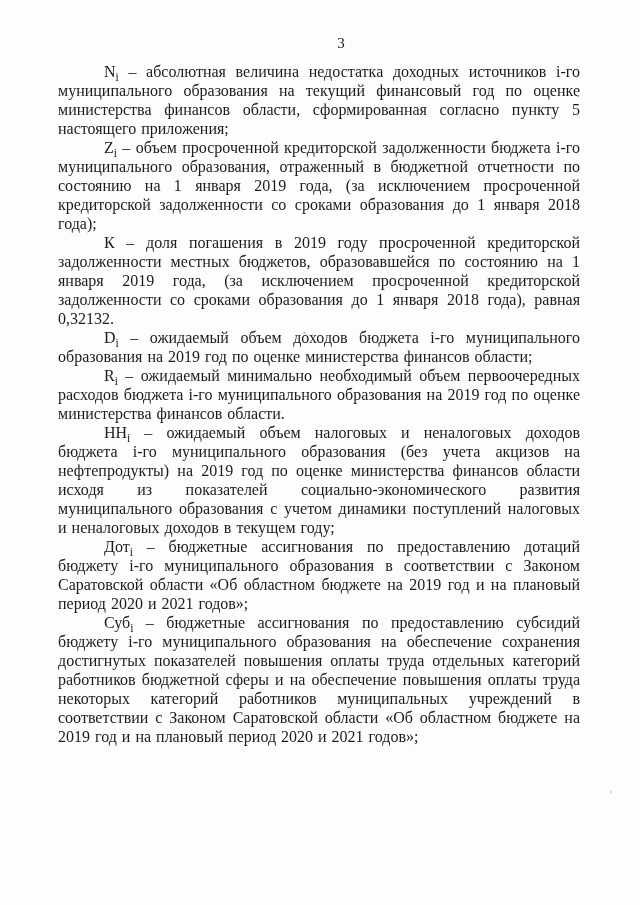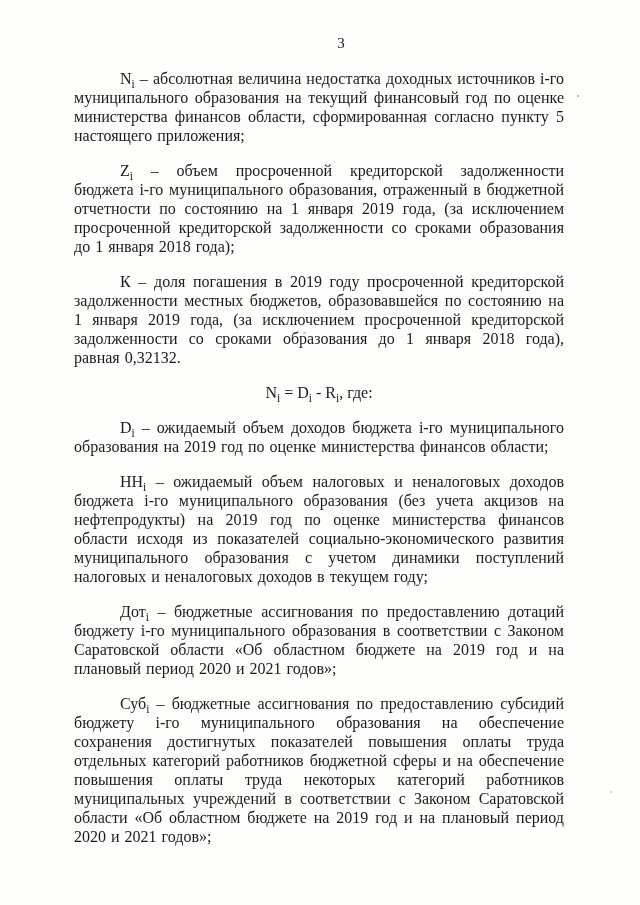--- a/index.html
+++ b/index.html
@@ -20,21 +20,21 @@
     padding: 34px 60px 0 58px;
     overflow: hidden;
   }
   .page-number {
     text-align: center;
     padding-left: 44px; 
     font-size: 15px;
     margin: 0 0 9px 0;
   }
   p.para {
-    margin: 16px;
+    margin: 0;
     text-align: justify;
     text-indent: 46px;
     word-spacing: 1px;
   }
   .formula {
     margin: 9px 0;
     text-align: center;
     text-indent: 0;
     white-space: nowrap;
   }
@@ -56,23 +56,23 @@
 <body>
 
 <div class="page">
 
   <div class="page-number">3</div>
 
   <p class="para">N<sub>i</sub> – абсолютная величина недостатка доходных источников i-го муниципального образования на текущий финансовый год по оценке министерства финансов области, сформированная согласно пункту 5 настоящего приложения;</p>
   <p class="para">Z<sub>i</sub> – объем просроченной кредиторской задолженности бюджета i-го муниципального образования, отраженный в бюджетной отчетности по состоянию на 1 января 2019 года, (за исключением просроченной кредиторской задолженности со сроками образования до 1 января 2018 года);</p>
   <p class="para">К – доля погашения в 2019 году просроченной кредиторской задолженности местных бюджетов, образовавшейся по состоянию на 1 января 2019 года, (за исключением просроченной кредиторской задолженности со сроками образования до 1 января 2018 года), равная 0,32132.</p>
 
-  <div class="formula">N<sub>i</sub> = D<sub>i</sub> - R<sub>i</sub>, где:</div>
 
   <p class="para">D<sub>i</sub> – ожидаемый объем доходов бюджета i-го муниципального образования на 2019 год по оценке министерства финансов области;</p>
+  <p class="para">R<sub>i</sub> – ожидаемый минимально необходимый объем первоочередных расходов бюджета i-го муниципального образования на 2019 год по оценке министерства финансов области.</p>
 
 
   <p class="para">НН<sub>i</sub> – ожидаемый объем налоговых и неналоговых доходов бюджета i-го муниципального образования (без учета акцизов на нефтепродукты) на 2019 год по оценке министерства финансов области исходя из показателей социально-экономического развития муниципального образования с учетом динамики поступлений налоговых и неналоговых доходов в текущем году;</p>
   <p class="para">Дот<sub>i</sub> – бюджетные ассигнования по предоставлению дотаций бюджету i-го муниципального образования в соответствии с Законом Саратовской области «Об областном бюджете на 2019 год и на плановый период 2020 и 2021 годов»;</p>
   <p class="para">Суб<sub>i</sub> – бюджетные ассигнования по предоставлению субсидий бюджету i-го муниципального образования на обеспечение сохранения достигнутых показателей повышения оплаты труда отдельных категорий работников бюджетной сферы и на обеспечение повышения оплаты труда некоторых категорий работников муниципальных учреждений в соответствии с Законом Саратовской области «Об областном бюджете на 2019 год и на плановый период 2020 и 2021 годов»;</p>
 
   <span class="speck speck-1"></span>
   <span class="speck speck-2"></span>
   <span class="speck speck-3"></span>
 </div>

